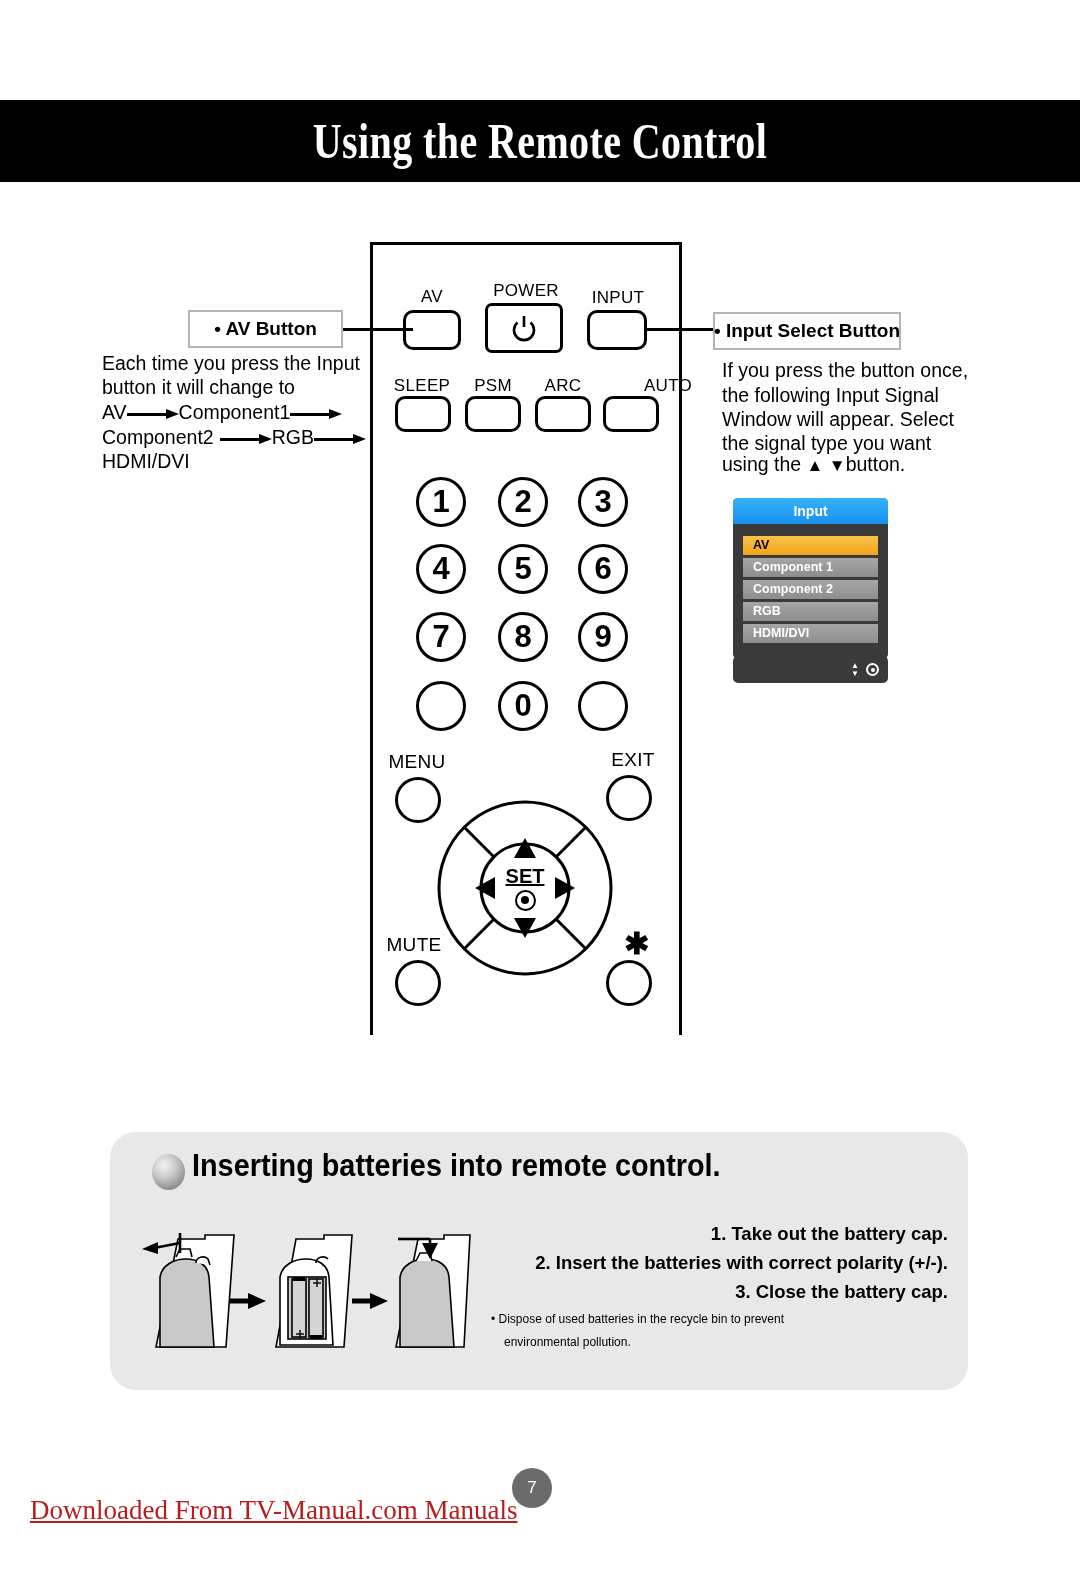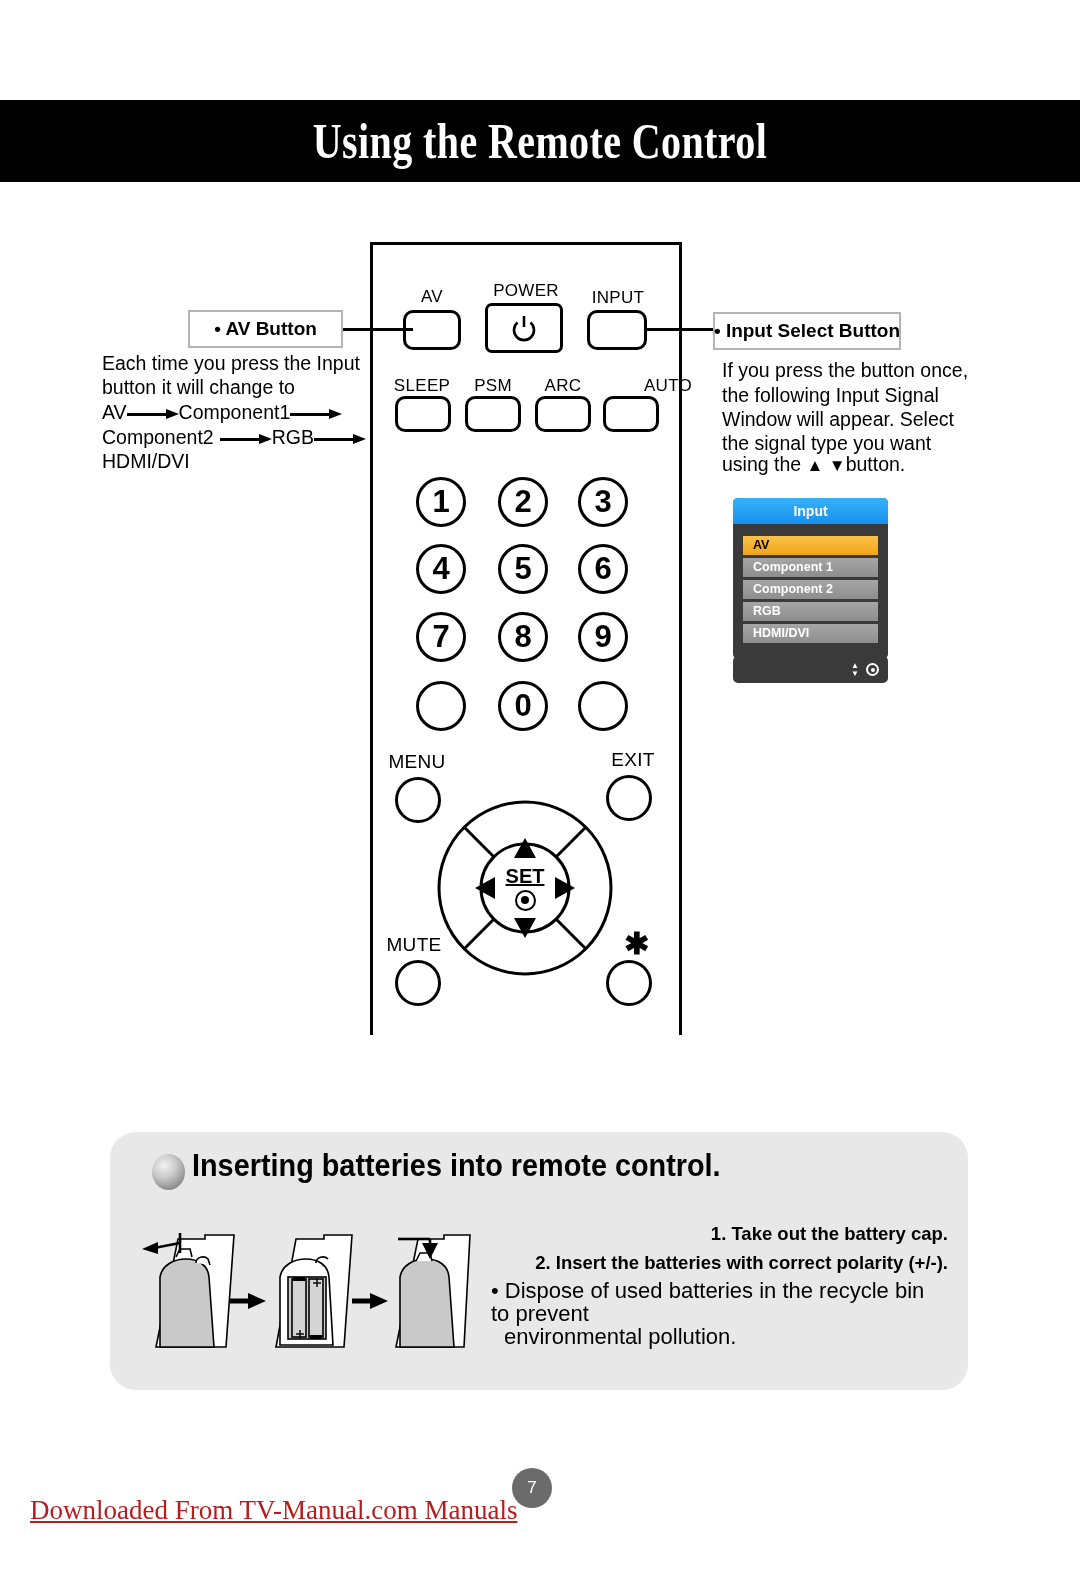--- a/index.html
+++ b/index.html
@@ -253,21 +253,21 @@
   .steps {
     position: absolute;
     left: 478px; top: 1219px;
     width: 470px;
     font-size: 18.5px;
     line-height: 29px;
   }
   .steps .step { font-weight: bold; white-space: nowrap; text-align: right; }
   .steps .note {
     font-weight: normal;
-    font-size: 22px;
+    font-size: 12px;
     line-height: 23px;
     padding-left: 13px;
     margin-top: 2px;
   }
 
   
   .page-badge {
     position: absolute;
     left: 512px; top: 1468px;
     width: 40px; height: 40px;
@@ -472,18 +472,19 @@
       <path d="M268,24 L300,24"></path>
       <line x1="300" y1="24" x2="300" y2="32"></line>
     </g>
     <polygon points="300,44 292,28 308,28" fill="#000"></polygon>
   </svg>
 </div>
 
 <div class="steps">
   <div class="step">1. Take out the battery cap.</div>
   <div class="step">2. Insert the batteries with correct polarity (+/-).</div>
+  <div class="step">3. Close the battery cap.</div>
   <div class="note">• Dispose of used batteries in the recycle bin to prevent</div>
   <div class="note" style="padding-left:26px; margin-top:0;">environmental pollution.</div>
 </div>
 
 <div class="page-badge">7</div>
 <div class="watermark">Downloaded From TV-Manual.com Manuals</div>
 
 </body></html>

